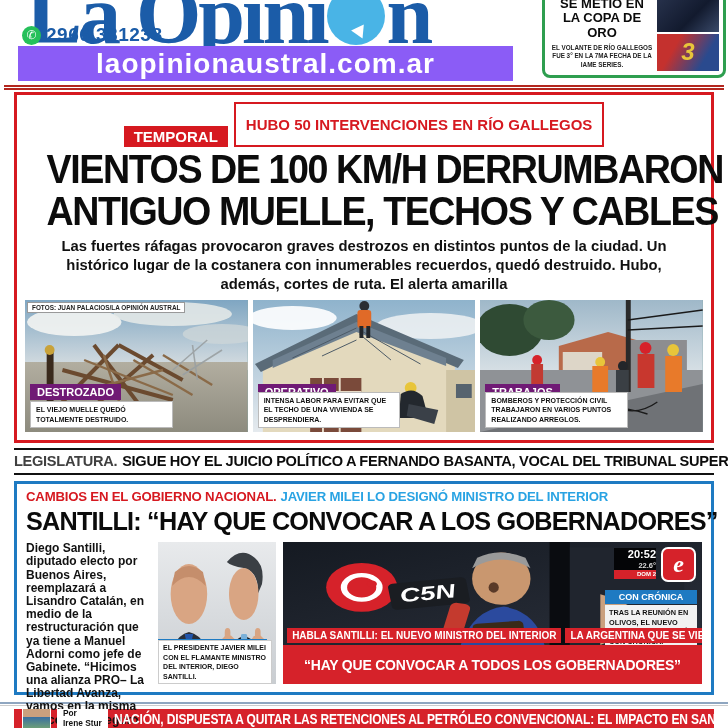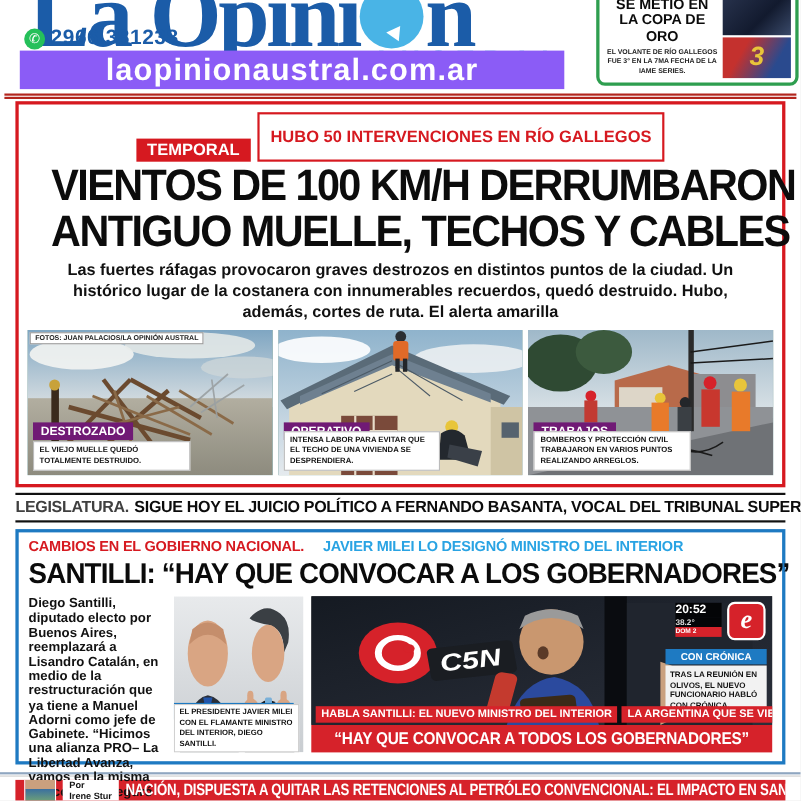--- a/index.html
+++ b/index.html
@@ -95,21 +95,21 @@
   .strip {
     margin:5px 14px 0; border-top:2.5px solid #111; border-bottom:2.5px solid #111;
     padding:3px 0 4px; text-align:center; font-size:14.6px; font-weight:800;
     letter-spacing:-0.3px; white-space:nowrap; color:#0c0c0c;
   }
   .strip .red { color:#404040; margin-right:5px; }
 
   
   .santilli-box { margin:6px 14px 0; border:3px solid #1e7ac2; padding:5px 9px 8px; background:#fff; }
   .kicker { font-size:13.2px; font-weight:900; letter-spacing:-0.2px; }
-  .kicker .red { color:#d61920; margin-right:17px; }
+  .kicker .red { color:#d61920; margin-right:4px; }
   .kicker .blue { color:#29a3e3; }
   .santilli-h { margin:2px 0 5px; }
   .santilli-h span {
     display:inline-block; white-space:nowrap; transform:scaleX(0.97); transform-origin:left center;
     font-size:26px; font-weight:900; letter-spacing:-0.8px; color:#0b0b0b;
   }
   .santilli-row { display:flex; gap:7px; height:142px; }
   .col-text { width:178px; font-size:12px; font-weight:700; line-height:1.1; color:#111; }
   .col-selfie { width:168px; position:relative; overflow:hidden; }
   .col-selfie svg { position:absolute; inset:0; width:100%; height:100%; }
@@ -117,42 +117,42 @@
     position:absolute; left:0; bottom:30px; background:#1e7ac2; color:#fff;
     font-size:9.5px; font-weight:800; padding:2px 7px; z-index:3;
   }
   .selfie-cap {
     position:absolute; left:0; bottom:0; right:4px; background:#fff; color:#111;
     font-size:7px; font-weight:700; padding:2px 4px; line-height:1.35; border:1px solid #ccc; z-index:3;
   }
   .col-tv { flex:1; display:flex; flex-direction:column; }
   .tvphoto { position:relative; flex:1; overflow:hidden; background:#0d1016; }
   .tvphoto svg { position:absolute; inset:0; width:100%; height:100%; }
-  .clockbox { position:absolute; top:6px; right:46px; width:42px; text-align:left; z-index:4; }
+  .clockbox { position:absolute; top:6px; right:46px; width:42px; text-align:right; z-index:4; }
   .clock-time { background:rgba(0,0,0,.85); color:#fff; font-size:11px; font-weight:800; line-height:1.15; }
   .clock-temp { background:rgba(0,0,0,.85); color:#ddd; font-size:7.5px; font-weight:700; line-height:1.2; }
   .clock-day { background:#d6222a; color:#fff; font-size:6px; font-weight:800; line-height:1.5; }
   .cronica-logo {
     position:absolute; top:5px; right:6px; width:35px; height:35px; z-index:4;
     background:#d6222a; border:2px solid #fff; border-radius:7px; color:#fff;
     display:flex; align-items:center; justify-content:center;
     font-family:"Liberation Serif", serif; font-style:italic; font-weight:bold; font-size:24px;
   }
   .con-label {
     position:absolute; top:48px; right:5px; width:92px; z-index:4;
     background:#1e7ac2; color:#fff; font-size:9px; font-weight:800; text-align:center; padding:2px 0;
   }
   .con-box {
     position:absolute; top:63px; right:5px; width:92px; z-index:4;
     background:#f2f2f2; color:#111; font-size:7.3px; font-weight:700; padding:3px 4px; line-height:1.3;
   }
   .tv-badges { position:absolute; bottom:2px; left:4px; display:flex; gap:4px; z-index:4; }
   .tv-badges div { background:#d6222a; color:#fff; font-size:10px; font-weight:800; padding:2px 5px; white-space:nowrap; }
   .quote-banner {
-    height:25px; background:#d6222a; color:#fff; display:flex; align-items:center; justify-content:center;
+    height:39px; background:#d6222a; color:#fff; display:flex; align-items:center; justify-content:center;
     overflow:hidden;
   }
   .quote-banner span {
     display:inline-block; white-space:nowrap; transform:scaleX(0.9);
     font-size:15.5px; font-weight:900; letter-spacing:-0.2px;
   }
 
   
   .sep-a { height:1.5px; background:#8fa6c0; margin:7px 0 0; }
   .sep-b { height:1px; background:#ccc; margin:1.5px 0 3px; }
@@ -390,21 +390,21 @@
             <circle cx="62" cy="52" r="14" fill="none" stroke="#fff" stroke-width="5"></circle>
             <circle cx="70" cy="48" r="4" fill="#d6222a"></circle>
             <rect x="84" y="44" width="62" height="30" rx="4" fill="#1a1d22" transform="rotate(-8 115 59)"></rect>
             <text x="92" y="66" transform="rotate(-8 115 59)" fill="#fff" font-size="22" font-weight="bold" font-style="italic" font-family="Liberation Sans, sans-serif">C5N</text>
             <rect x="128" y="70" width="16" height="44" rx="5" fill="#c43a2e" transform="rotate(12 136 92)"></rect>
             <rect x="150" y="92" width="40" height="20" rx="4" fill="#3a2a18" transform="rotate(-6 170 102)"></rect>
             <path d="M250 60 q26 10 40 34 l-40 24 z" fill="#caa07e"></path>
           </svg>
           <div class="clockbox">
             <div class="clock-time">20:52</div>
-            <div class="clock-temp">38.2°</div>
+            <div class="clock-temp">22.6°</div>
             <div class="clock-day">DOM 2</div>
           </div>
           <div class="cronica-logo">e</div>
           <div class="con-label">CON CRÓNICA</div>
           <div class="con-box">TRAS LA REUNIÓN EN OLIVOS, EL NUEVO FUNCIONARIO HABLÓ CON CRÓNICA.</div>
           <div class="tv-badges">
             <div>HABLA SANTILLI: EL NUEVO MINISTRO DEL INTERIOR</div>
             <div>LA ARGENTINA QUE SE VIENE</div>
           </div>
         </div>

